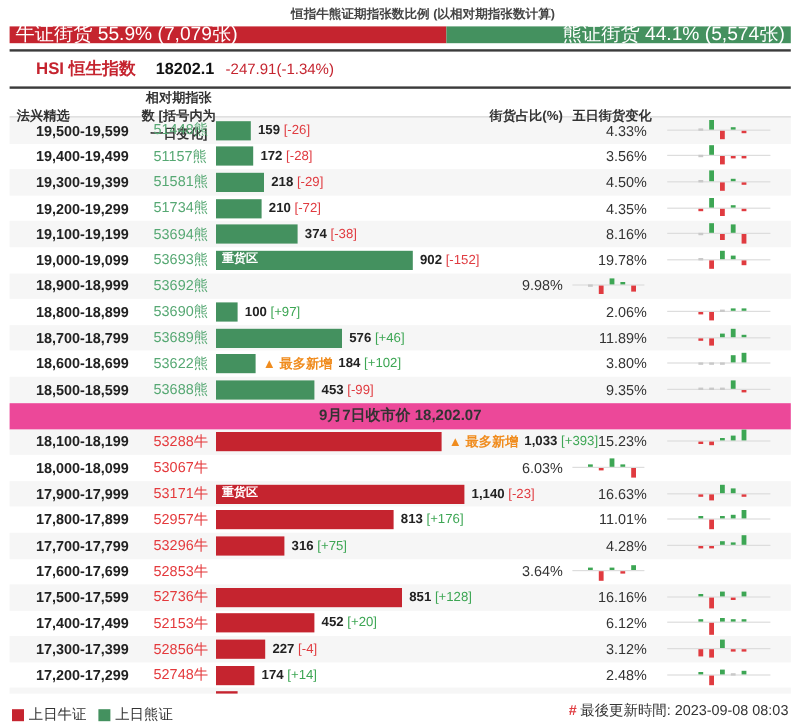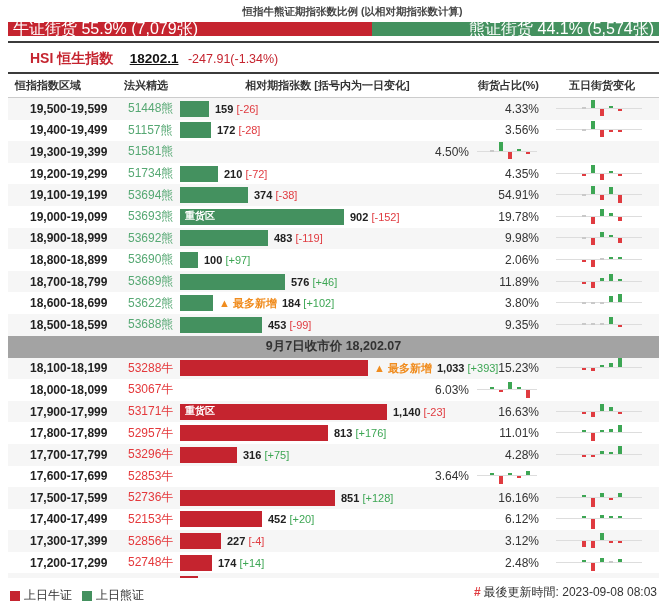--- a/index.html
+++ b/index.html
@@ -12,21 +12,21 @@
   .page{position:relative;width:667px;height:607px;overflow:hidden;background:#fff;
         font-family:"Liberation Sans","DejaVu Sans",sans-serif;}
   .top-title{text-align:center;padding-top:5px;font-size:10.5px;font-weight:bold;color:#444;height:14px;padding-left:38px;}
   .ratio-bar{margin:3px 8px 5px;height:14px;display:flex;}
   .seg{height:14px;line-height:14px;font-size:16px;color:#fff;white-space:nowrap;overflow:visible;}
   .seg.bull{background:var(--bull);text-align:left;padding-left:5px;box-sizing:border-box;}
   .seg.bear{background:var(--bear);flex:1;text-align:right;padding-right:5px;}
   .hr-dark{height:2px;background:#3b3b3b;margin:0 8px;}
   .index-line{padding:6px 8px 5px 30px;height:18px;}
   .idx-name{color:var(--bull);font-size:14px;font-weight:bold;}
-  .idx-price{color:#111;font-size:13.5px;font-weight:bold;margin-left:12px;text-decoration:underline;}
+  .idx-price{color:#111;font-size:13.5px;font-weight:bold;margin-left:12px;}
   .idx-change{color:var(--bull);font-size:12.5px;margin-left:5px;}
   .grid{display:grid;grid-template-columns:110px 62px 295px 70px 114px;align-items:center;}
   .thead{margin:0 8px;height:23px;font-size:11px;font-weight:bold;color:#333;border-bottom:1px solid #ccc;}
   .h-range{padding-left:7px;} .h-code{padding-left:6px;} .h-bar{text-align:center;}
   .h-pct{text-align:right;padding-right:6px;} .h-spark{text-align:center;}
   .rows{margin:0 8px;}
   .trow{height:21.6px;}
   .trow.odd{background:var(--stripe);}
   .c-range{padding-left:22px;font-weight:bold;font-size:12px;color:#222;white-space:nowrap;}
   .c-code{font-size:12px;padding-left:10px;white-space:nowrap;cursor:pointer;}
@@ -39,21 +39,21 @@
   .val-label{white-space:nowrap;}
   .val-label .v{font-weight:bold;color:#222;}
   .chg.neg{color:var(--neg);} .chg.pos{color:var(--pos);}
   .c-pct{text-align:right;font-size:12px;color:#333;padding-right:6px;}
   .c-spark{display:flex;justify-content:center;}
   .spark-inner{position:relative;width:96px;height:20px;display:flex;justify-content:center;}
   .spark-base{position:absolute;left:2px;right:8px;top:9px;height:1px;background:#ddd;}
   .sp-col{position:relative;width:5px;height:20px;margin:0 2px;}
   .sp-bar{position:absolute;left:0;width:4.5px;}
   .close-row{height:22px;display:flex;align-items:center;justify-content:center;
-             font-size:12.5px;font-weight:bold;color:#333;background:#a3a3a3;}
+             font-size:12.5px;font-weight:bold;color:#333;background:#ec4899;}
   .footer{position:absolute;left:0;right:0;top:578px;height:29px;background:#fff;
           display:flex;justify-content:space-between;padding:6px 10px 0;box-sizing:border-box;
           font-size:12px;color:#333;}
   .legend{display:flex;align-items:center;gap:10px;}
   .leg-item{display:flex;align-items:center;}
   .swatch{display:inline-block;width:10px;height:10px;margin-right:4px;}
   .updated .hash{color:var(--neg);font-weight:bold;margin-right:3px;}
 </style>
 </head>
 <body>
@@ -75,21 +75,20 @@
 
   <div class="index-line">
     <span class="idx-name">HSI 恒生指数</span>
     <span class="idx-price">18202.1</span>
     <span class="idx-change">-247.91(-1.34%)</span>
   </div>
 
   <div class="hr-dark"></div>
 
   <div class="thead grid">
-    <div class="h-range">恒指指数区域</div>
     <div class="h-code">法兴精选</div>
     <div class="h-bar">相对期指张数 [括号内为一日变化]</div>
     <div class="h-pct">街货占比(%)</div>
     <div class="h-spark">五日街货变化</div>
   </div>
 
   <div class="rows" id="rows">
       <div class="trow grid odd">
         <div class="c-range">19,500-19,599</div>
         <div class="c-code bear">51448熊</div>
@@ -144,20 +143,24 @@
             </div>
             <div class="sp-col">
               <div class="sp-bar" style="background: rgb(224, 59, 64); top: 10px; height: 2px;"></div>
             </div>
           </div>
         </div>
       </div>
       <div class="trow grid odd">
         <div class="c-range">19,300-19,399</div>
         <div class="c-code bear">51581熊</div>
+        <div class="c-bar">
+          <div class="vbar bear" style="width: 40px;"></div>
+          <span class="val-label"><span class="v">218</span><span class="chg neg"> [-29]</span></span>
+        </div>
         <div class="c-pct">4.50%</div>
         <div class="c-spark">
           <div class="spark-inner">
             <div class="spark-base"></div>
             <div class="sp-col">
               <div class="sp-bar" style="background: rgb(201, 201, 201); top: 8.5px; height: 2px;"></div>
             </div>
             <div class="sp-col">
               <div class="sp-bar" style="background: rgb(61, 166, 84); bottom: 11px; height: 9.2px;"></div>
             </div>
@@ -202,21 +205,21 @@
           </div>
         </div>
       </div>
       <div class="trow grid odd">
         <div class="c-range">19,100-19,199</div>
         <div class="c-code bear">53694熊</div>
         <div class="c-bar">
           <div class="vbar bear" style="width: 68px;"></div>
           <span class="val-label"><span class="v">374</span><span class="chg neg"> [-38]</span></span>
         </div>
-        <div class="c-pct">54.91%</div>
+        <div class="c-pct">8.16%</div>
         <div class="c-spark">
           <div class="spark-inner">
             <div class="spark-base"></div>
             <div class="sp-col">
               <div class="sp-bar" style="background: rgb(201, 201, 201); top: 8.5px; height: 2px;"></div>
             </div>
             <div class="sp-col">
               <div class="sp-bar" style="background: rgb(61, 166, 84); bottom: 11px; height: 8.05px;"></div>
             </div>
             <div class="sp-col">
@@ -258,24 +261,20 @@
             </div>
             <div class="sp-col">
               <div class="sp-bar" style="background: rgb(224, 59, 64); top: 10px; height: 4.6px;"></div>
             </div>
           </div>
         </div>
       </div>
       <div class="trow grid odd">
         <div class="c-range">18,900-18,999</div>
         <div class="c-code bear">53692熊</div>
-        <div class="c-bar">
-          <div class="vbar bear" style="width: 88px;"></div>
-          <span class="val-label"><span class="v">483</span><span class="chg neg"> [-119]</span></span>
-        </div>
         <div class="c-pct">9.98%</div>
         <div class="c-spark">
           <div class="spark-inner">
             <div class="spark-base"></div>
             <div class="sp-col">
               <div class="sp-bar" style="background: rgb(201, 201, 201); top: 8.5px; height: 2px;"></div>
             </div>
             <div class="sp-col">
               <div class="sp-bar" style="background: rgb(224, 59, 64); top: 10px; height: 6.9px;"></div>
             </div>

